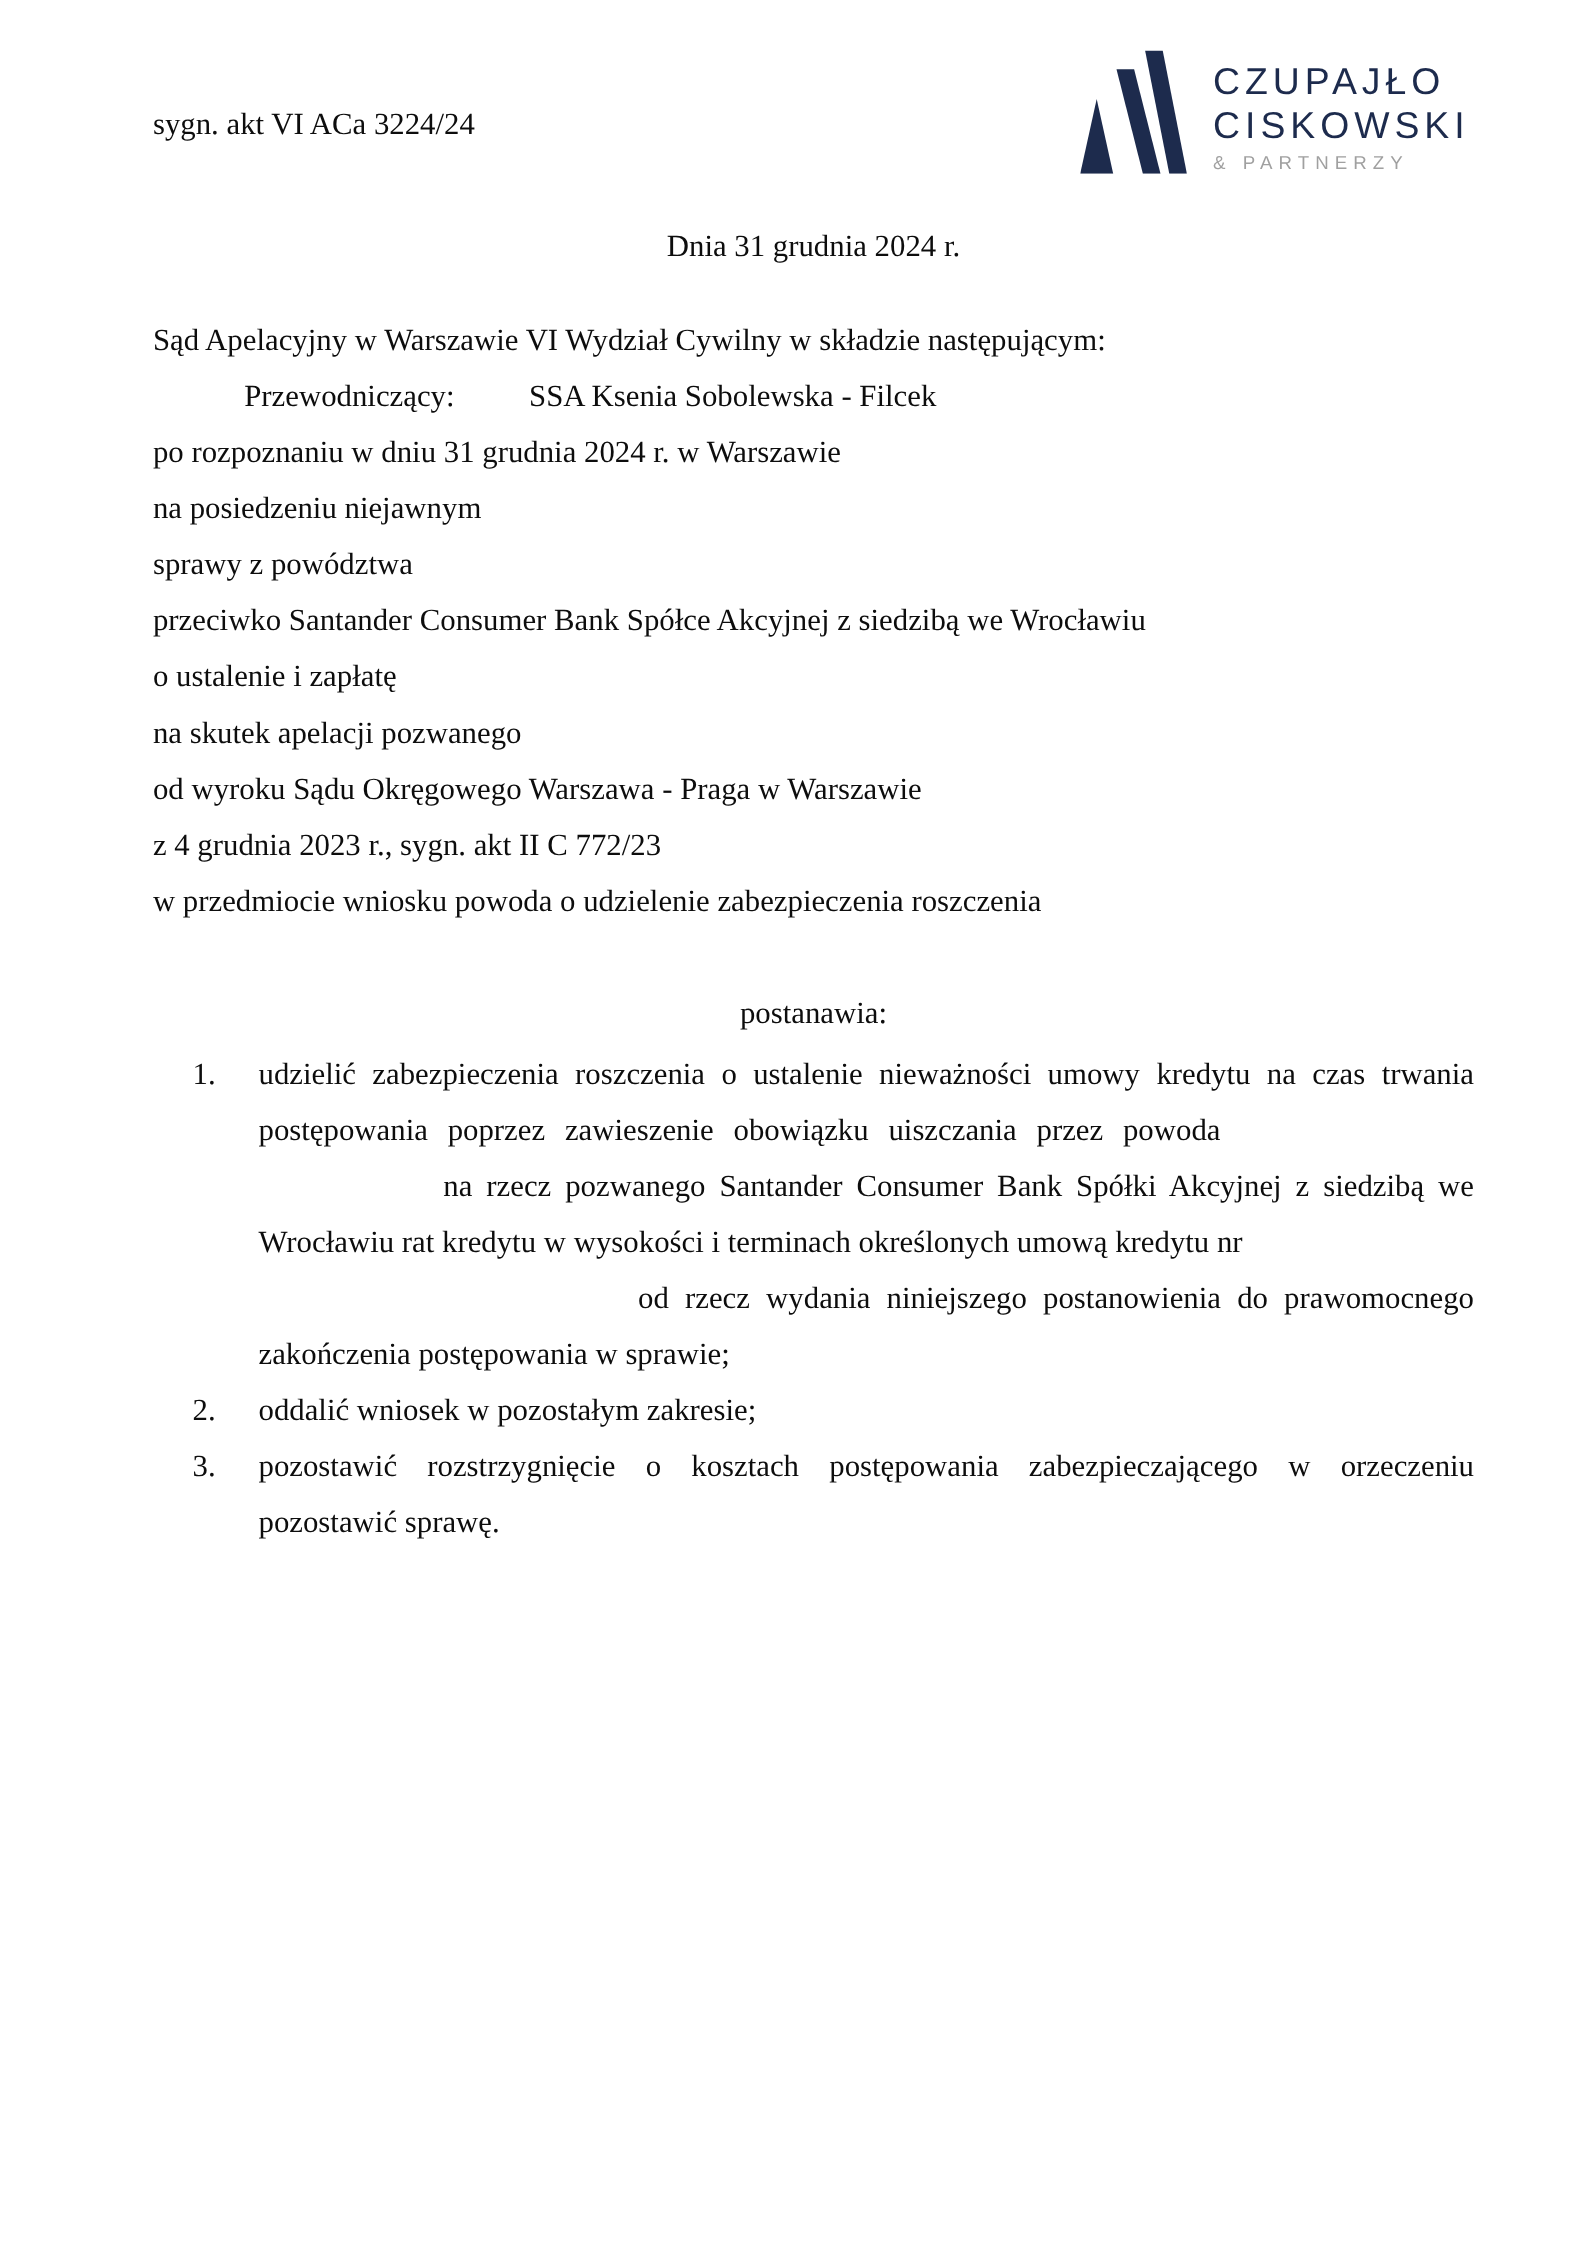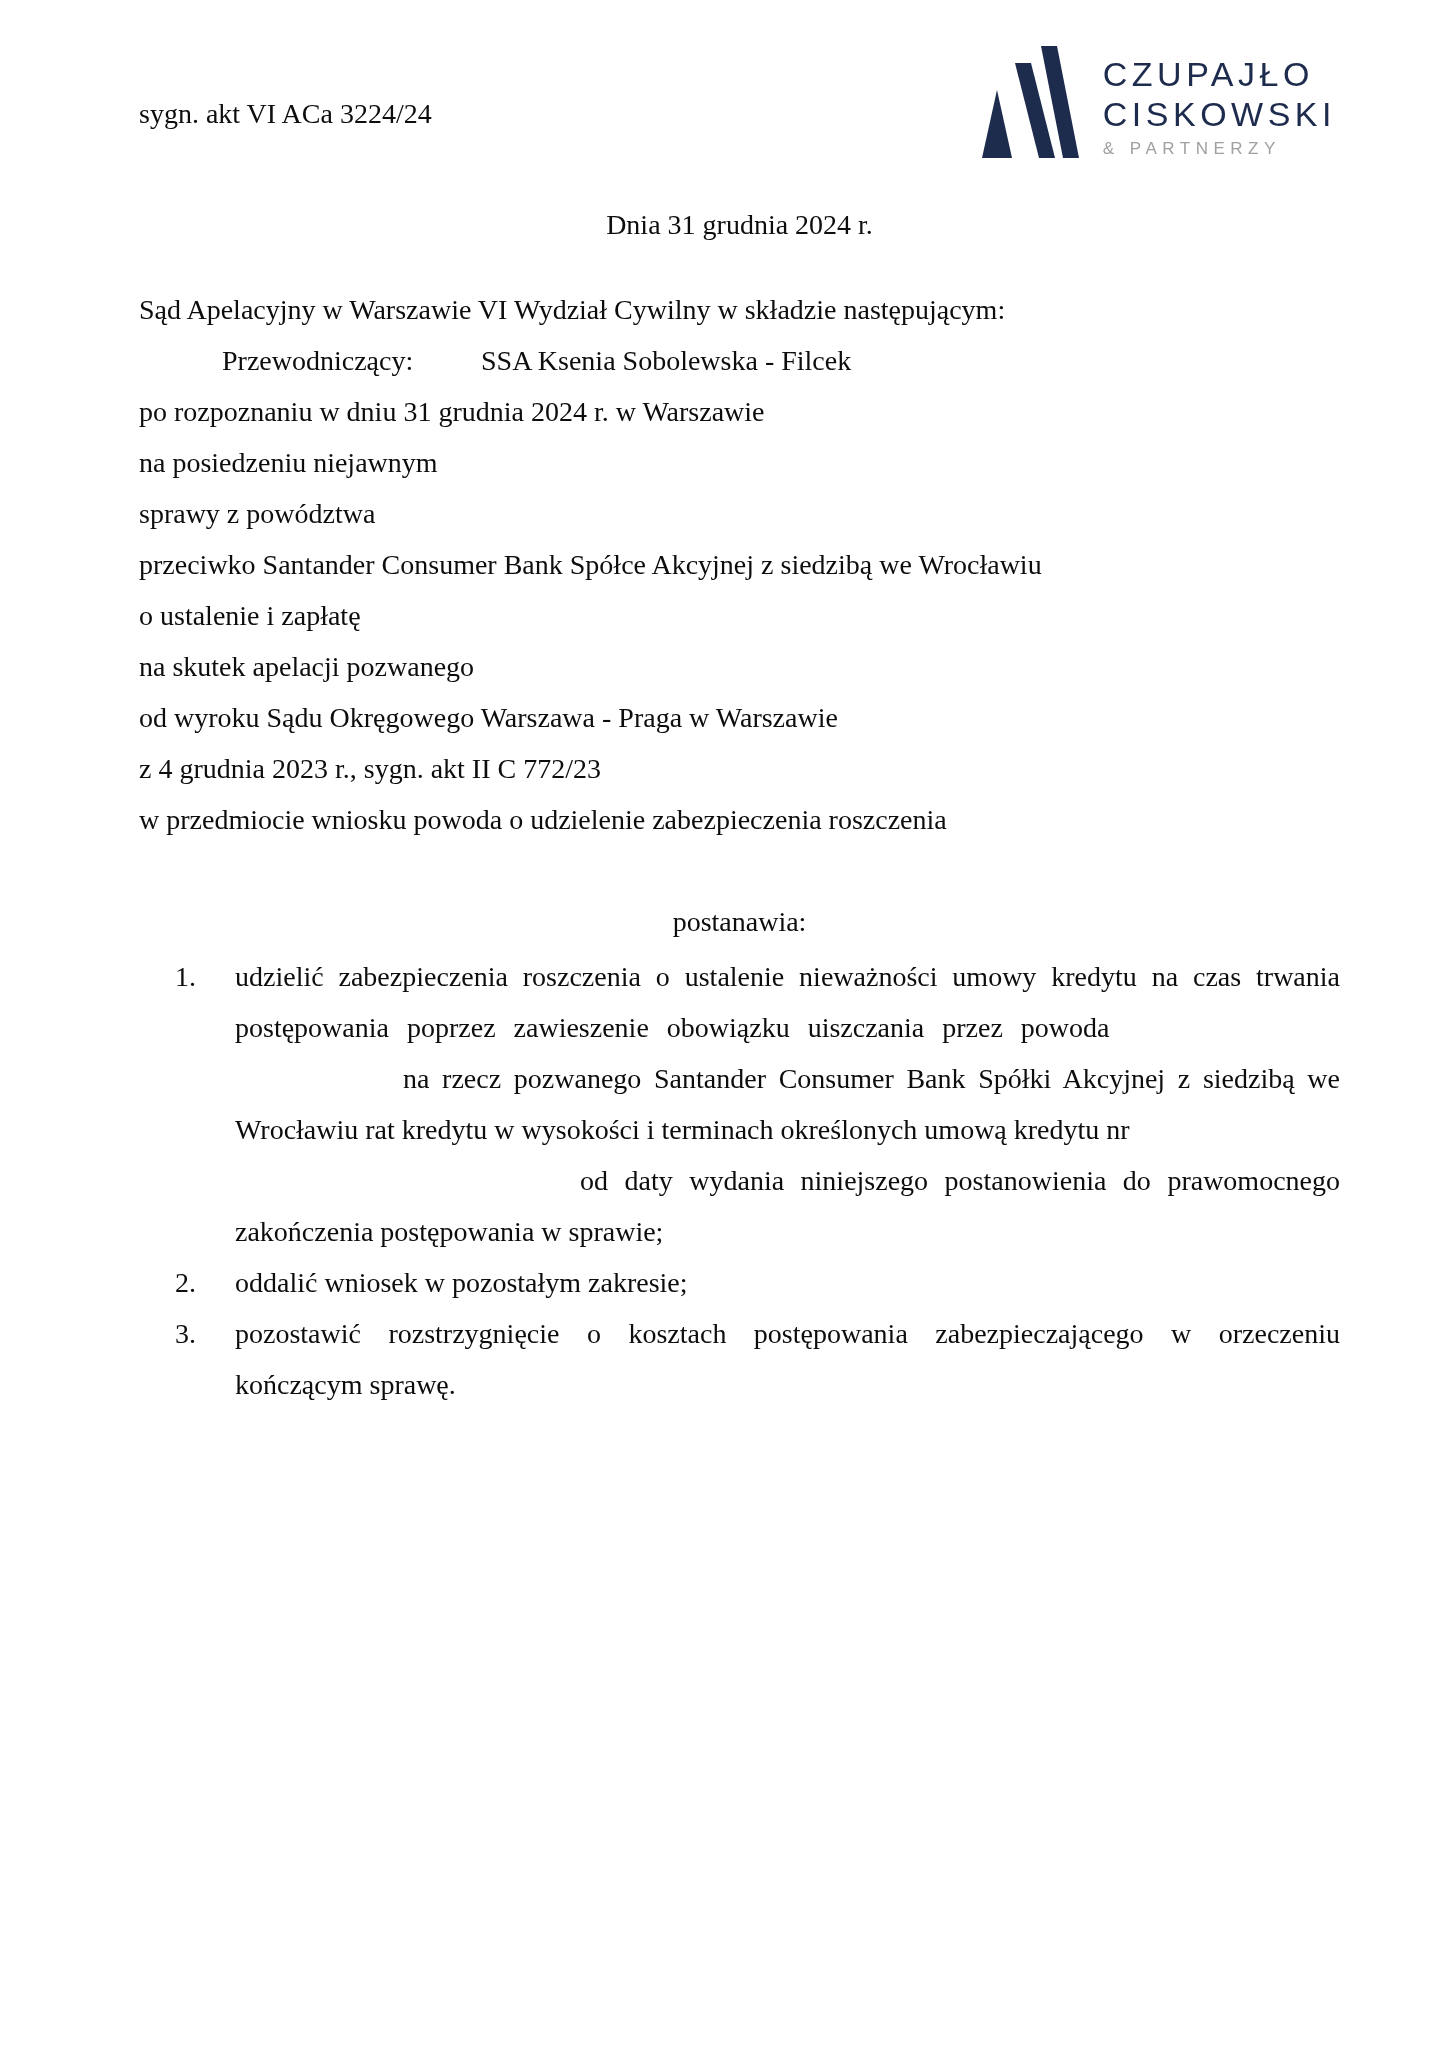--- a/index.html
+++ b/index.html
@@ -148,35 +148,35 @@
 
     <div class="order-list">
 
       <div class="order-item">
         <div class="item-number">1.</div>
         <div class="item-body">
           <div class="iline jfull">udzielić zabezpieczenia roszczenia o ustalenie nieważności umowy kredytu na czas trwania</div>
           <div class="iline spread">postępowania poprzez zawieszenie obowiązku uiszczania przez powoda</div>
           <div class="iline indent1 jfull">na rzecz pozwanego Santander Consumer Bank Spółki Akcyjnej z siedzibą we</div>
           <div class="iline">Wrocławiu rat kredytu w wysokości i terminach określonych umową kredytu nr</div>
-          <div class="iline indent2 jfull">od daty wydania niniejszego postanowienia do prawomocnego</div>
+          <div class="iline indent2 jfull">od rzecz wydania niniejszego postanowienia do prawomocnego</div>
           <div class="iline">zakończenia postępowania w sprawie;</div>
         </div>
       </div>
 
       <div class="order-item">
         <div class="item-number">2.</div>
         <div class="item-body">
           <div class="iline">oddalić wniosek w pozostałym zakresie;</div>
         </div>
       </div>
 
       <div class="order-item">
         <div class="item-number">3.</div>
         <div class="item-body">
           <div class="iline jfull">pozostawić rozstrzygnięcie o kosztach postępowania zabezpieczającego w orzeczeniu</div>
-          <div class="iline">kończącym sprawę.</div>
+          <div class="iline">pozostawić sprawę.</div>
         </div>
       </div>
 
     </div>
   </div>
 </div>
 
 </body></html>

